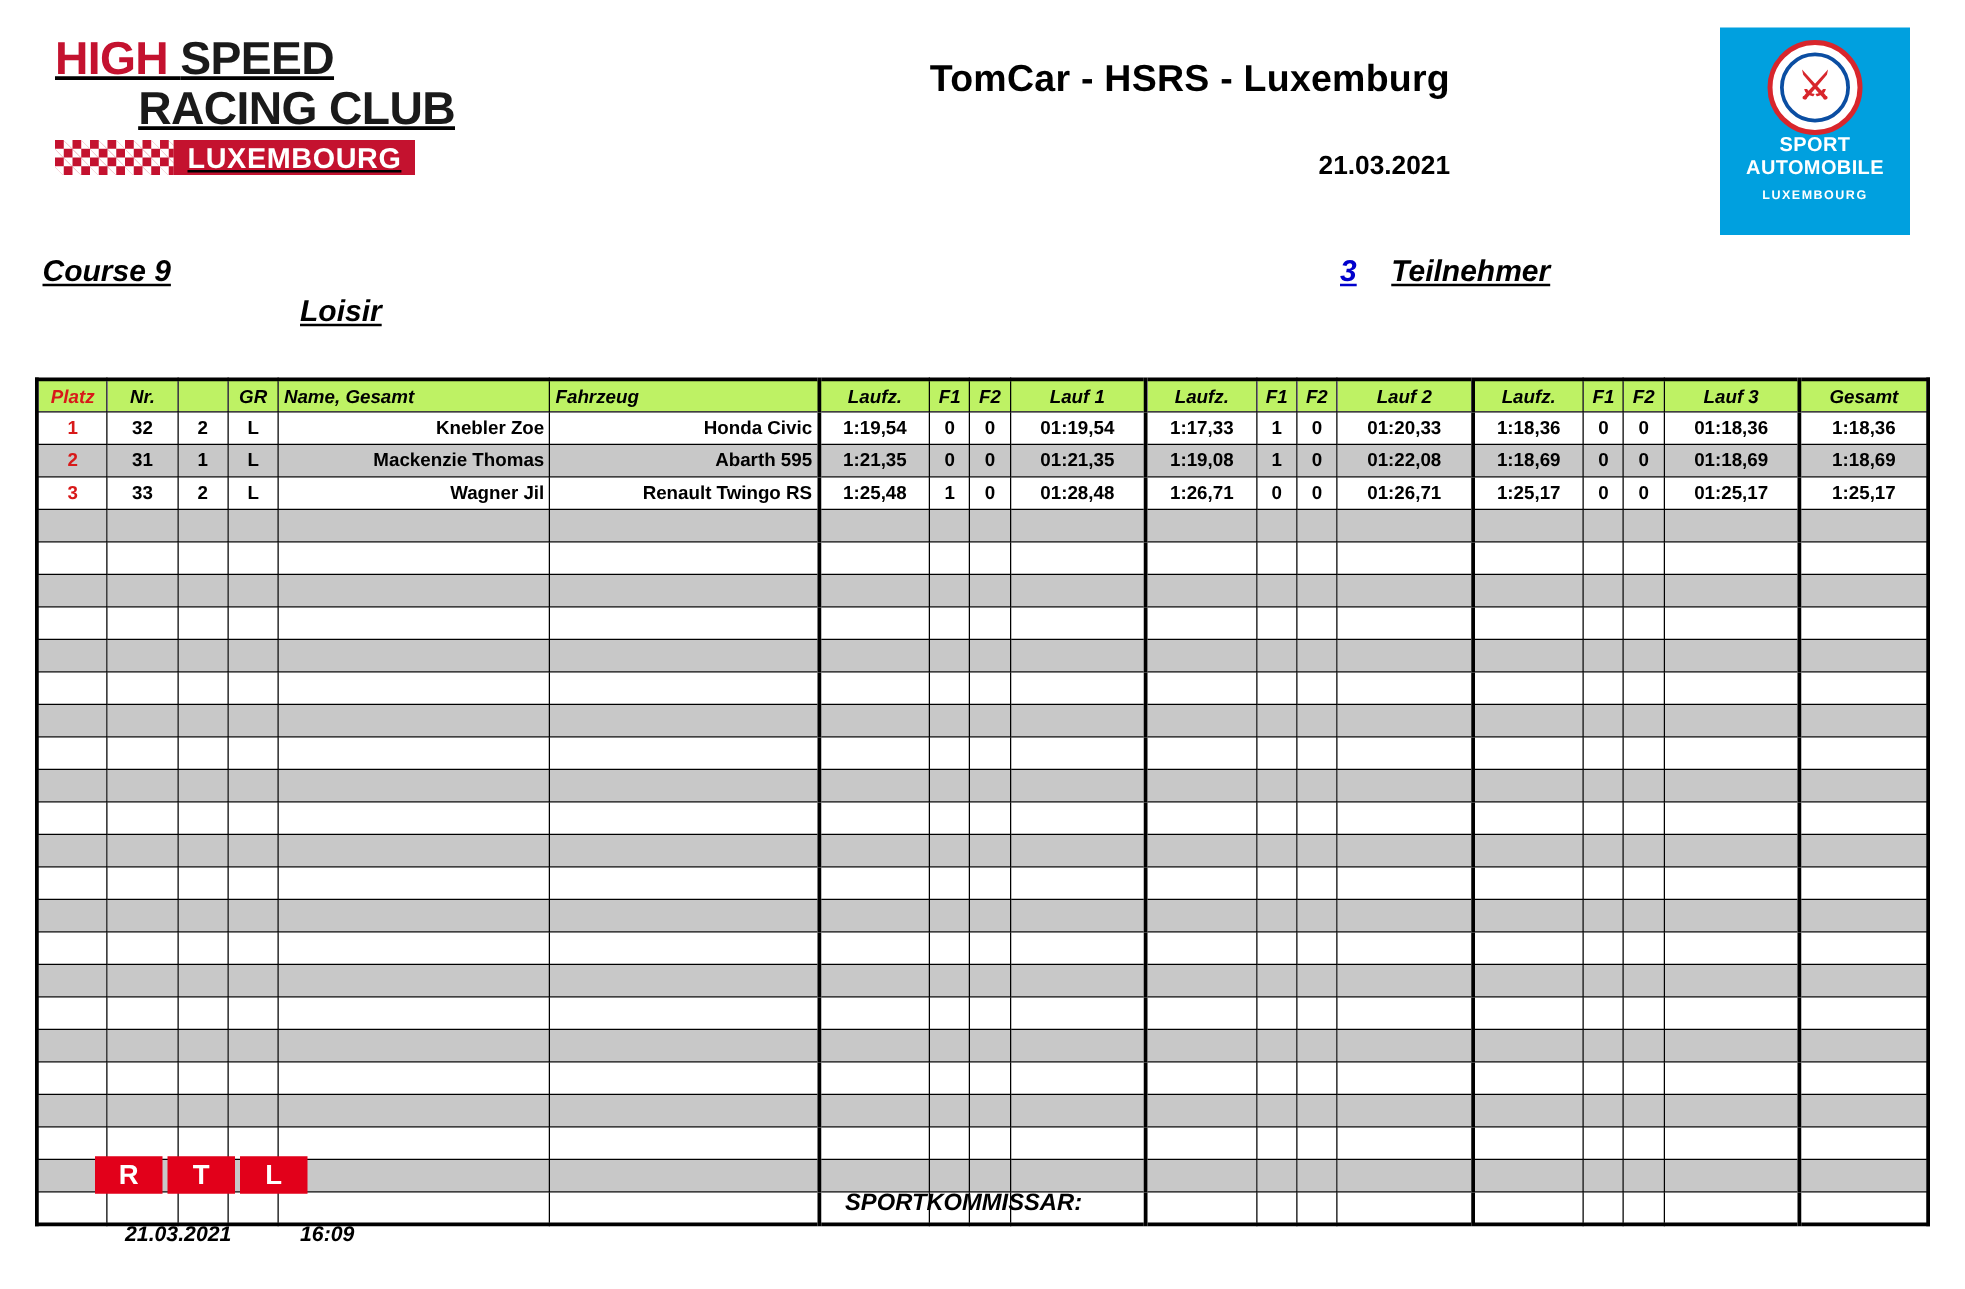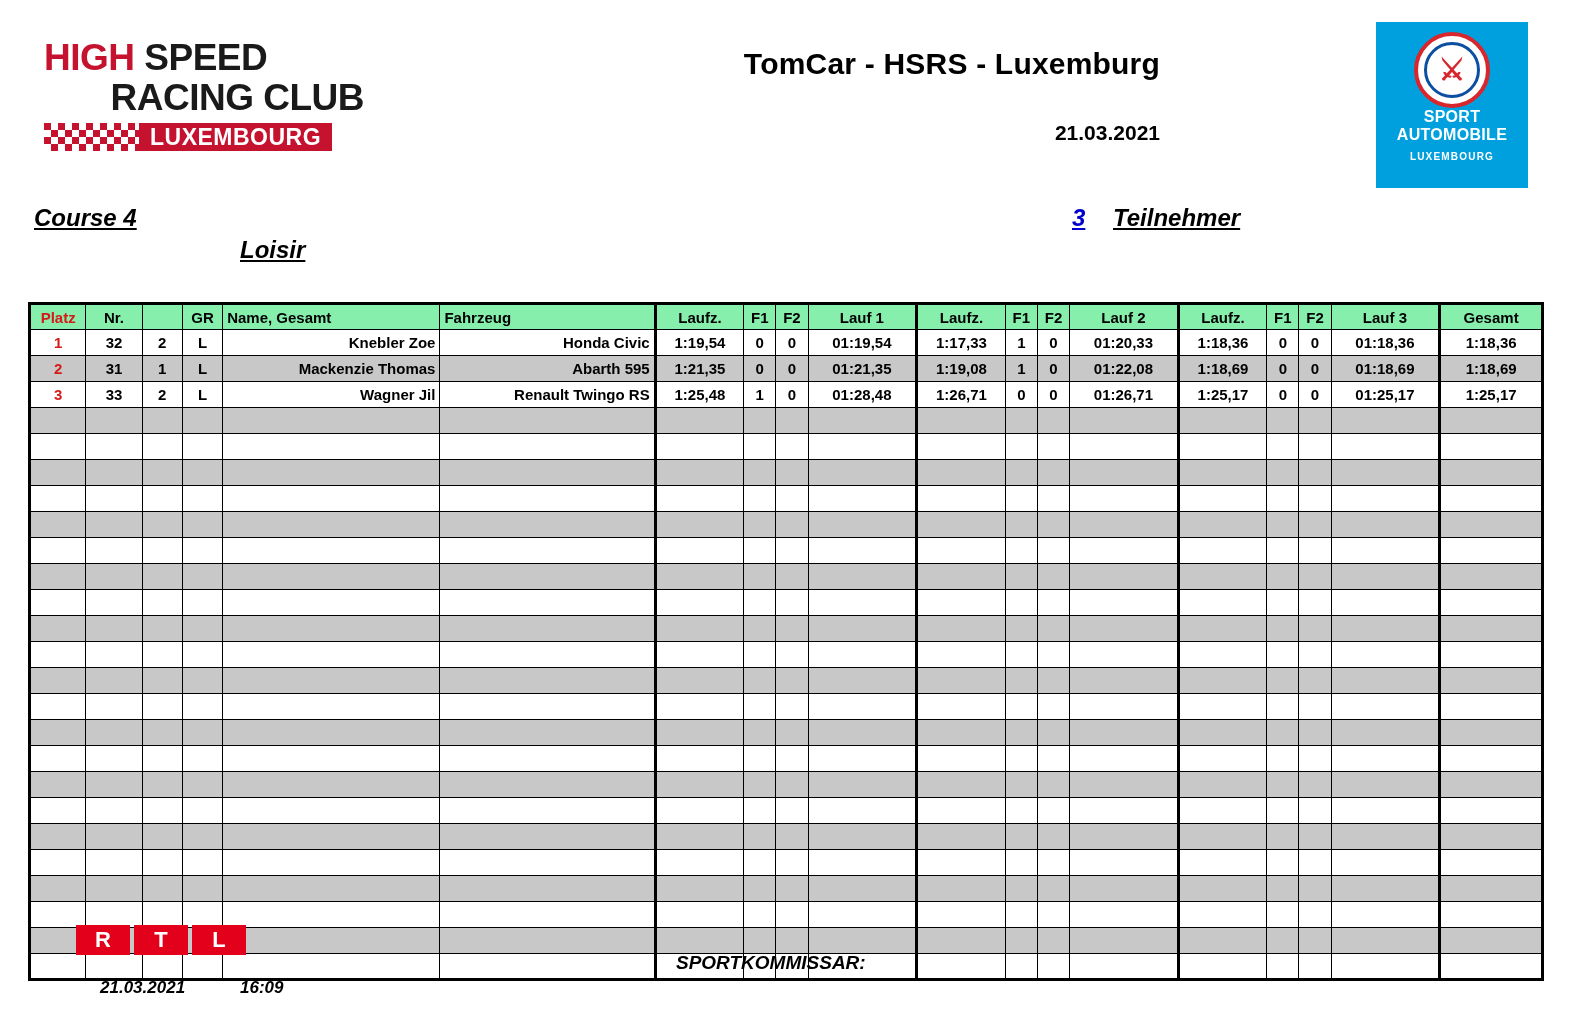--- a/index.html
+++ b/index.html
@@ -17,22 +17,23 @@
   }
 
   
   .header {
     position: relative;
     height: 200px;
   }
   .logo-block {
     position: absolute;
     left: 44px;
-    top: 38px;
+    top: 27px;
     width: 320px;
+    text-decoration: underline;
   }
   .logo-line1 {
     font-size: 37px;
     font-weight: bold;
     letter-spacing: -0.5px;
     line-height: 40px;
     font-family: "Liberation Sans", sans-serif;
   }
   .logo-high { color: #c4122f; }
   .logo-speed { color: #1a1a1a; }
@@ -213,22 +214,23 @@
     border: 1px solid #000000;
     height: 26px;
     padding: 0 4px;
     box-sizing: border-box;
     overflow: hidden;
     white-space: nowrap;
     font-size: 15px;
   }
   thead td {
     font-weight: bold;
+    font-style: italic;
     text-align: center;
-    background: #86efac;
+    background: #bef264;
     height: 27px;
   }
   thead td.platz-h { color: #d81919; }
   thead td.left-h { text-align: left; }
 
   tbody td { font-weight: bold; }
   tbody tr.shade td { background: #c8c8c8; }
   tbody tr.blank td { height: 26px; }
 
   td.c { text-align: center; }
@@ -311,21 +313,21 @@
     </div>
     <div class="sal-text">
       <div>SPORT</div>
       <div>AUTOMOBILE</div>
     </div>
     <div class="sal-sub">LUXEMBOURG</div>
   </div>
 </div>
 
 <div class="course-row">
-  <div class="course-label">Course 4</div>
+  <div class="course-label">Course 9</div>
   <div class="course-class">Loisir</div>
   <div class="participants-count">3</div>
   <div class="participants-label">Teilnehmer</div>
 </div>
 
 <div class="table-wrap">
   <table class="results">
     <colgroup>
       <col style="width:56px">
       <col style="width:56px">

